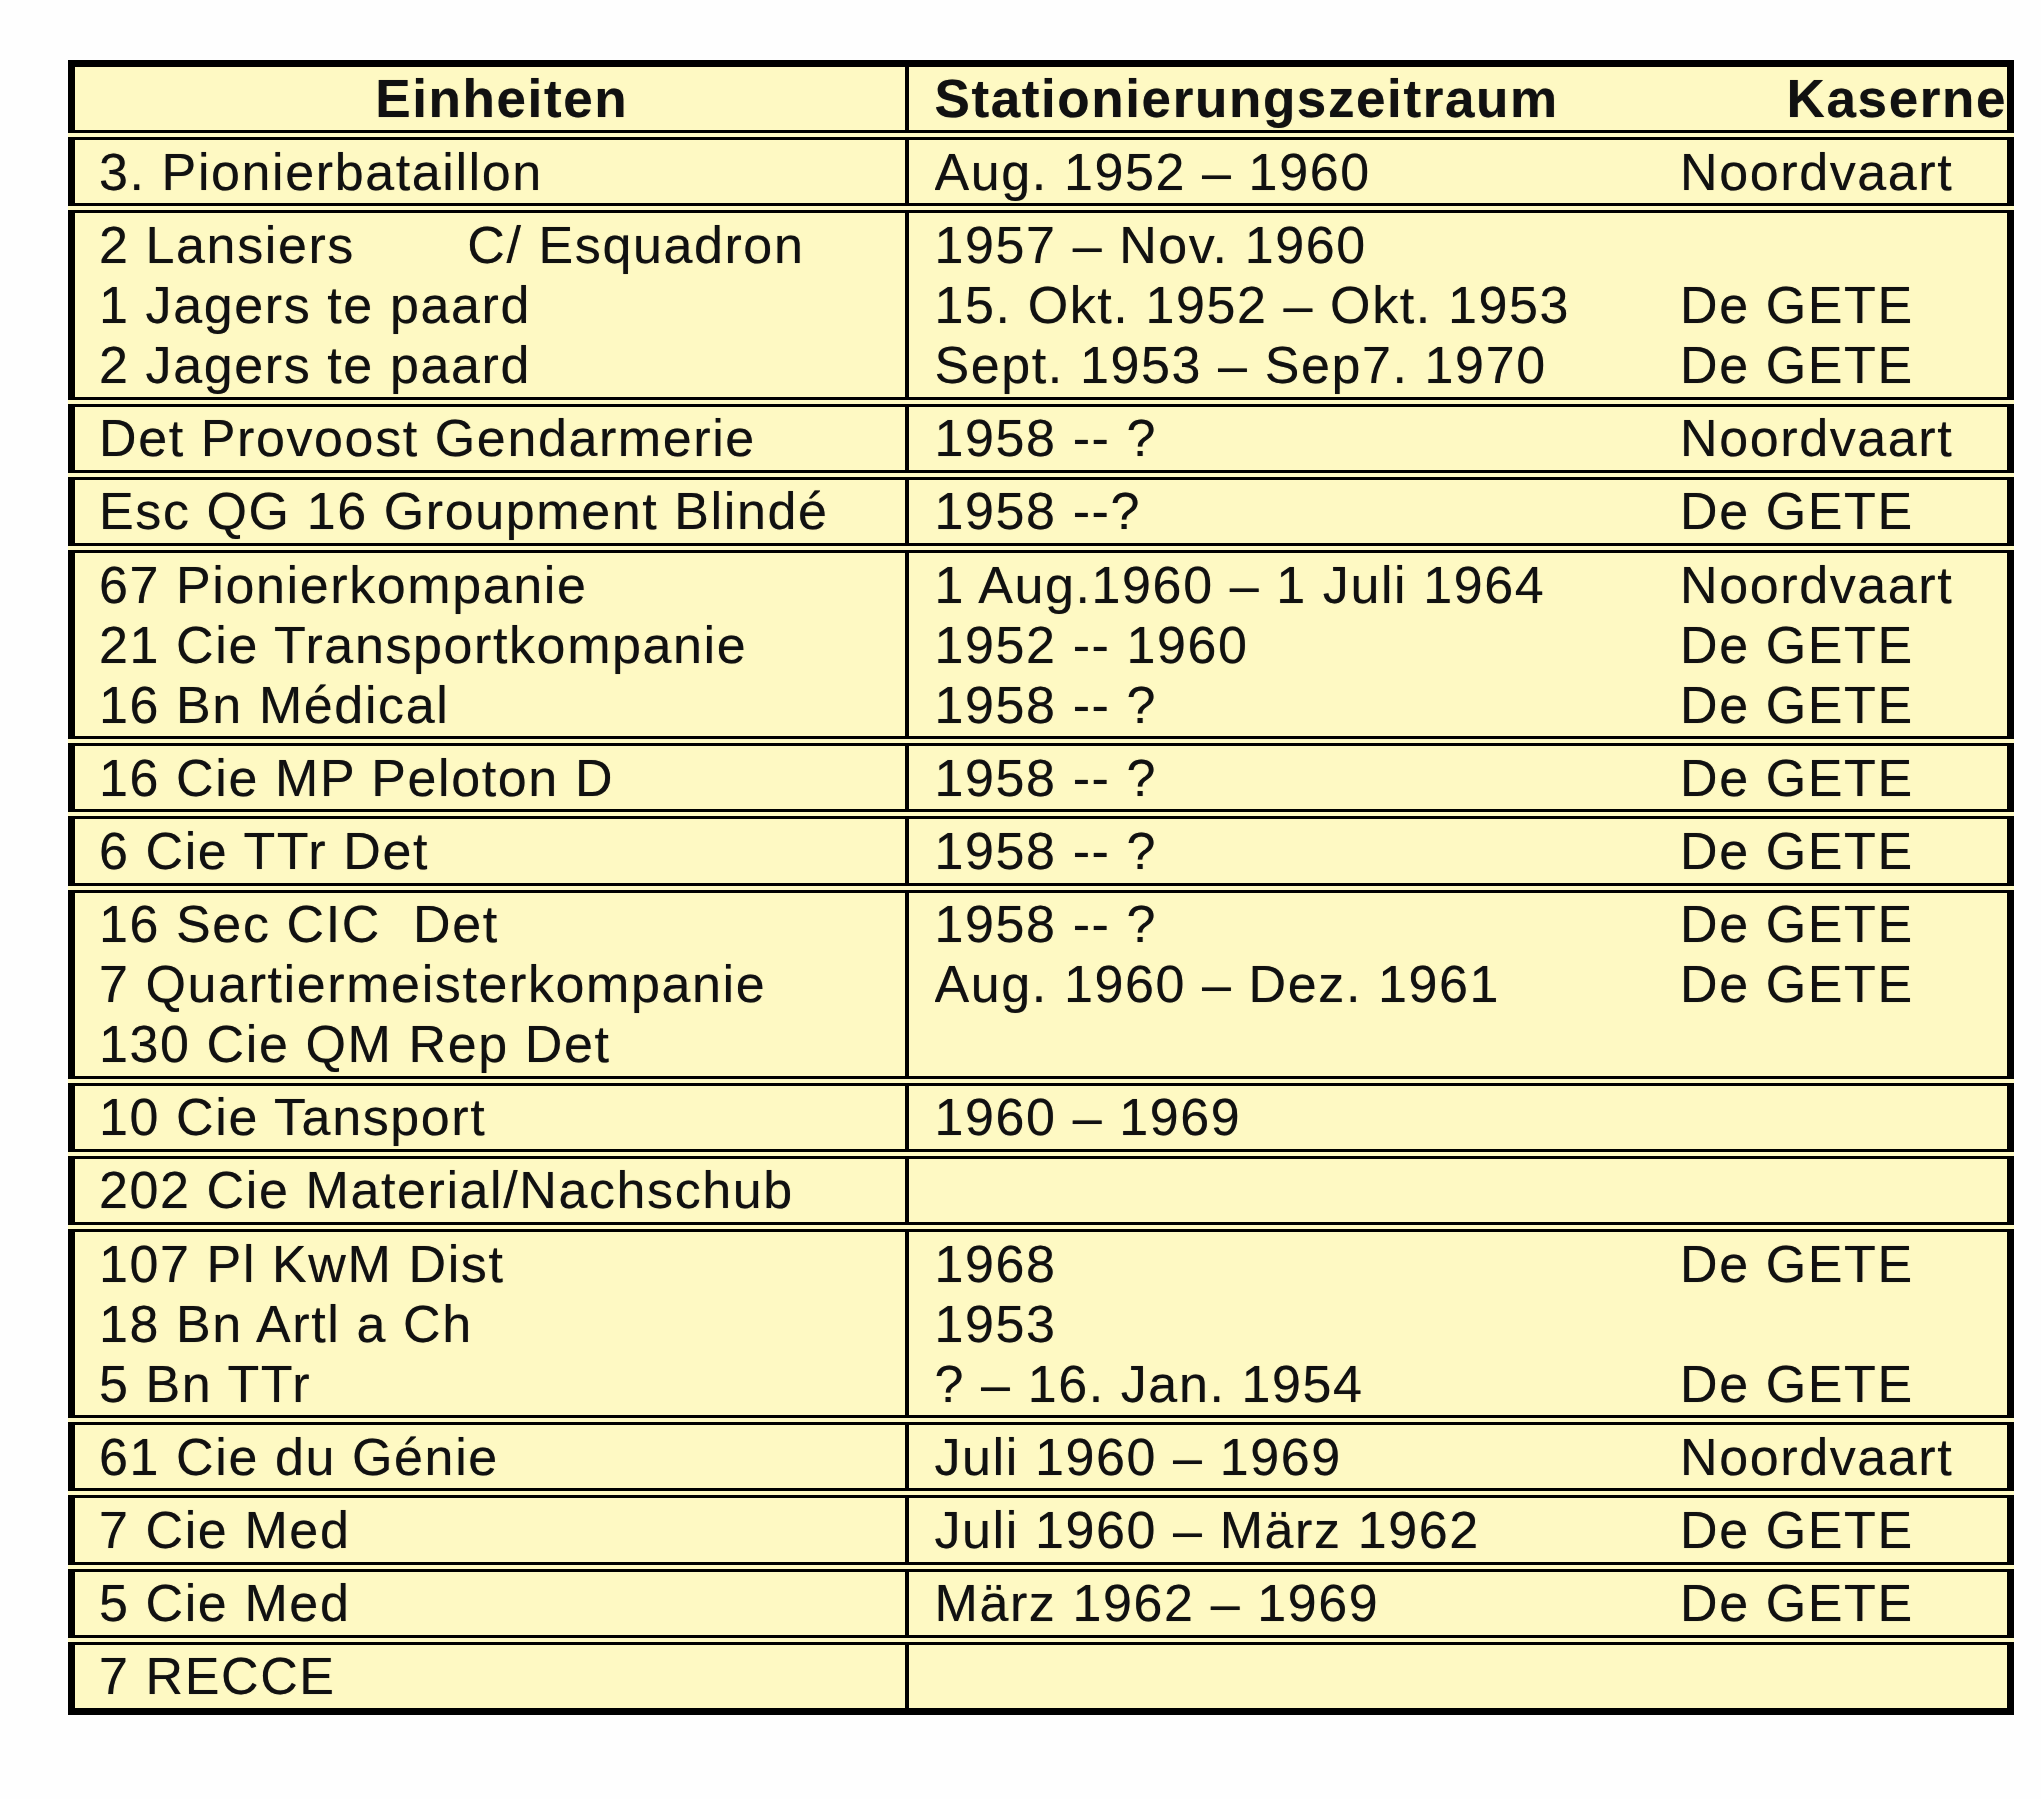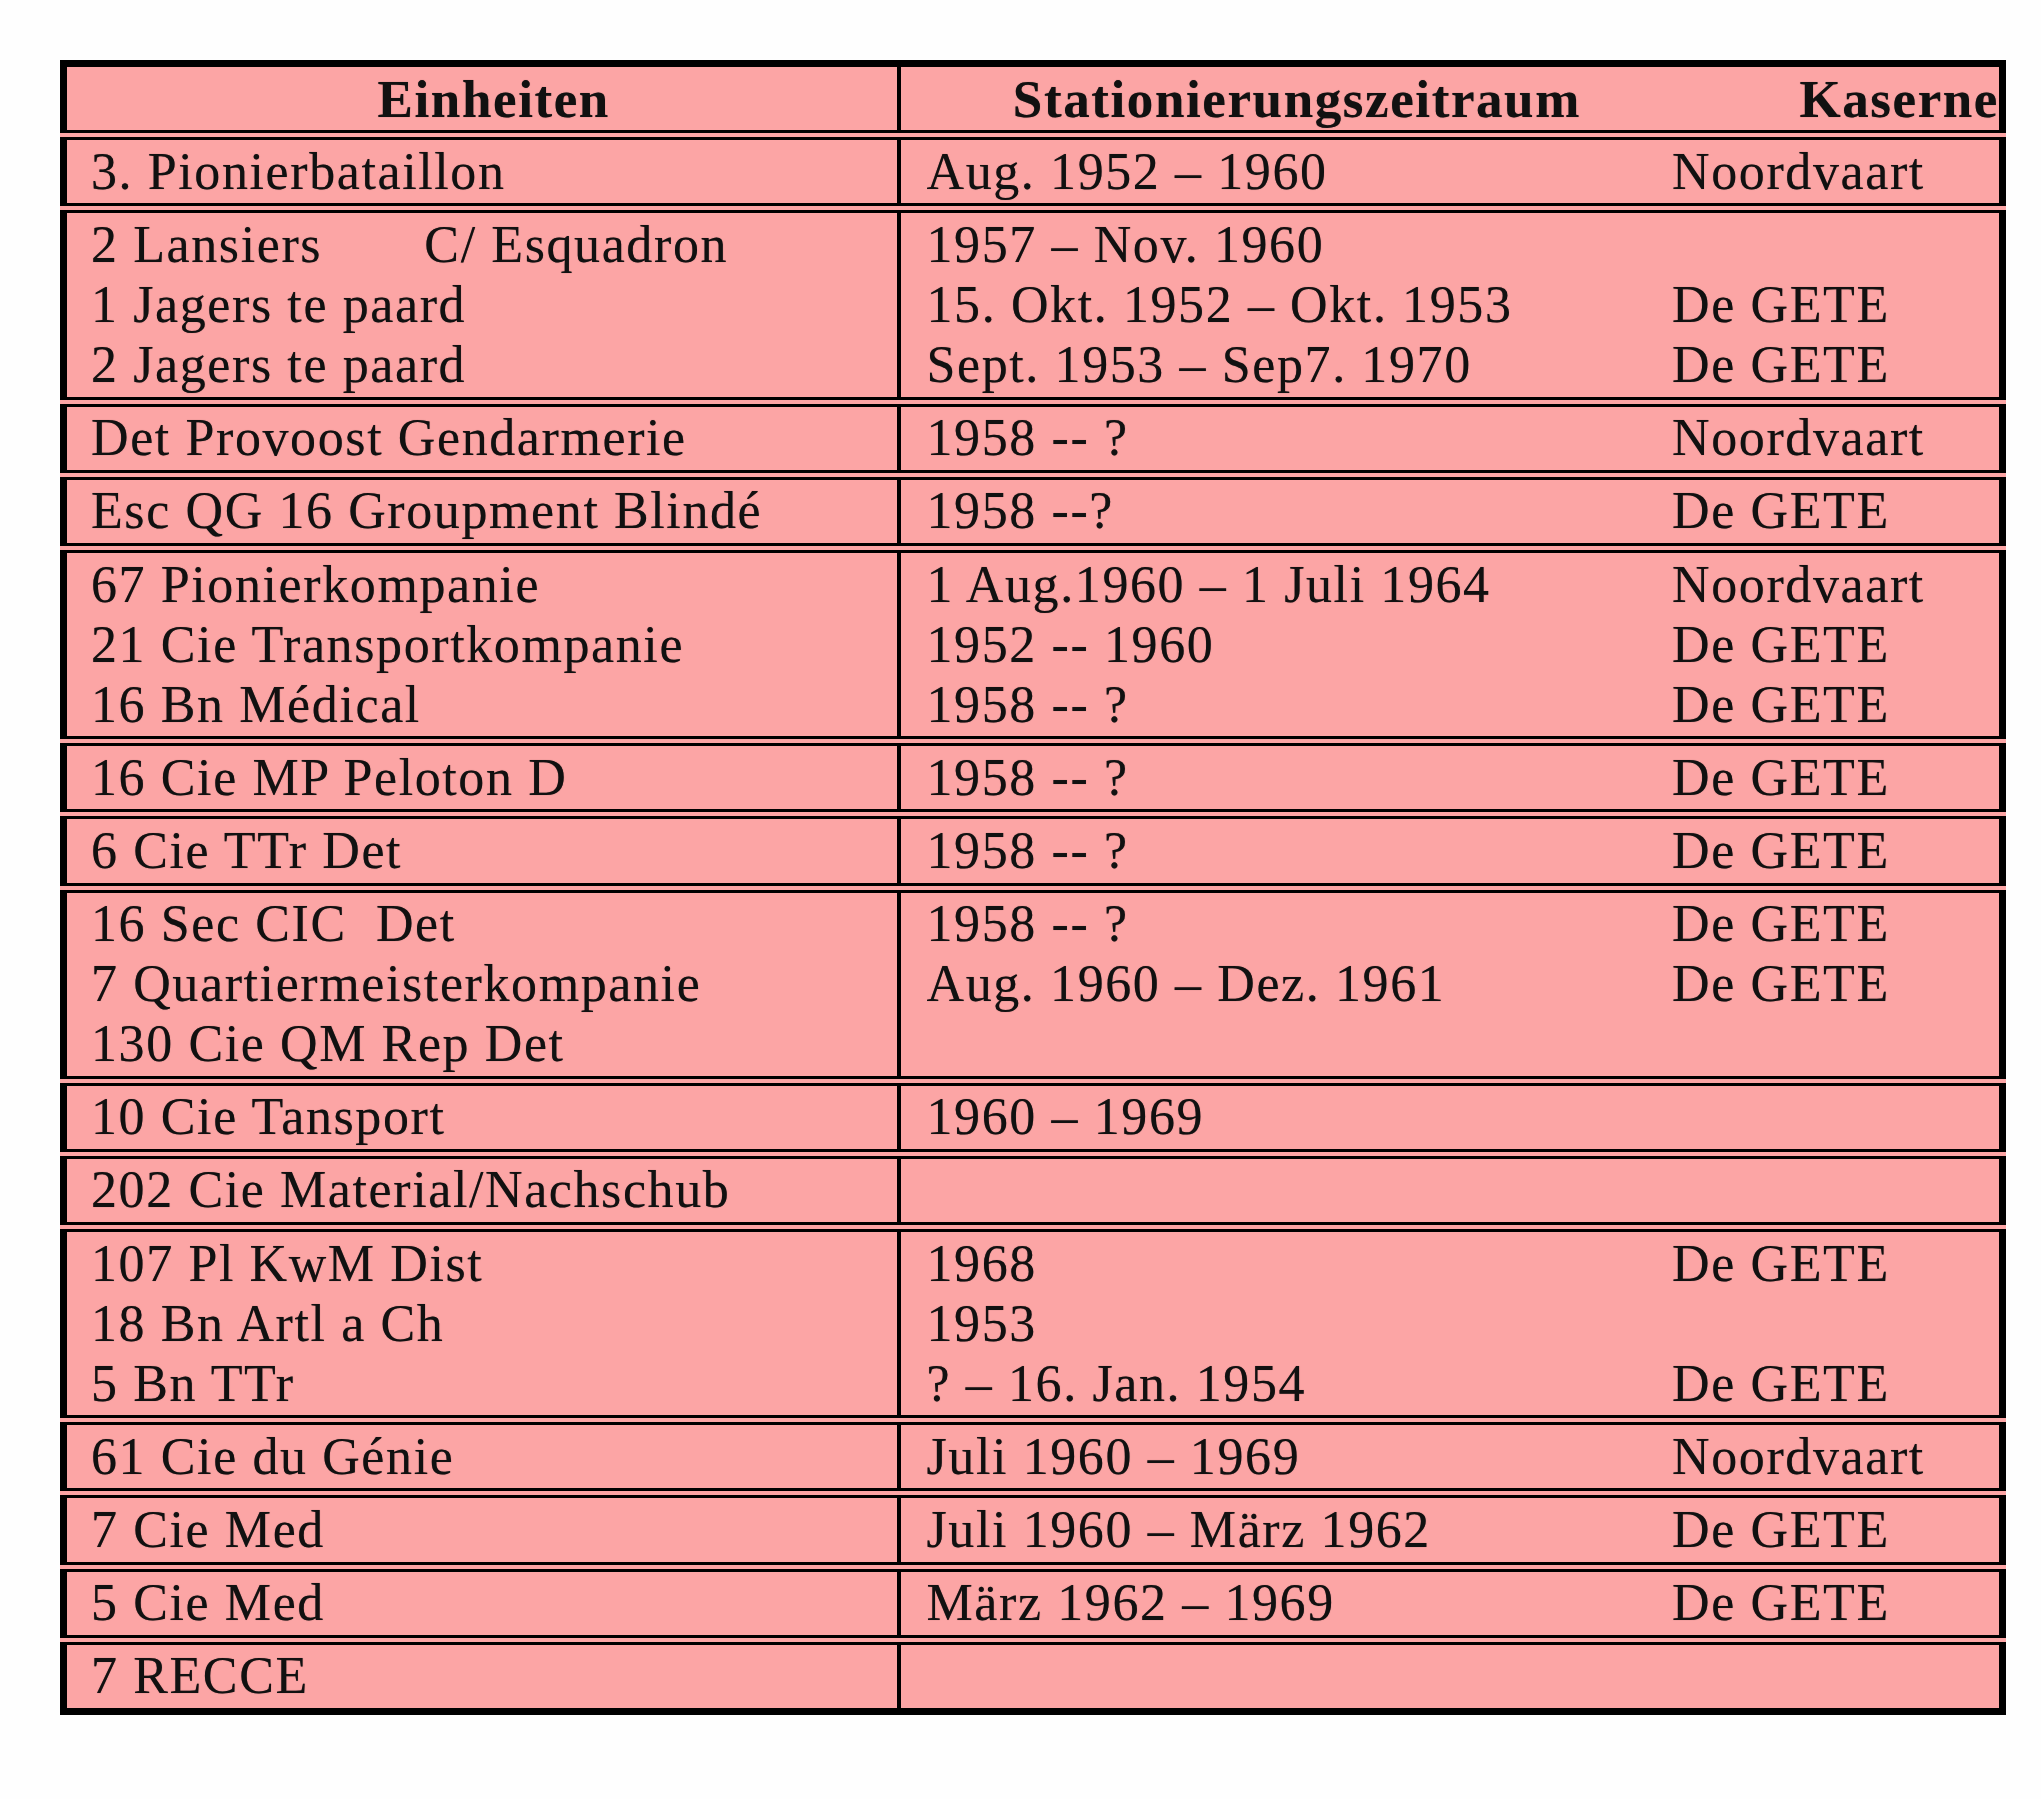--- a/index.html
+++ b/index.html
@@ -10,50 +10,49 @@
   }
   .scan-page {
     position: relative;
     width: 2041px;
     height: 1799px;
     background: #fefefe;
     overflow: hidden;
   }
   table.units {
     position: absolute;
-    left: 60px;
+    left: 68px;
     top: 60px;
     width: 1946px;
     border-collapse: collapse;
     table-layout: fixed;
-    background: #fca5a5;
+    background: #fef9c3;
     border: 7.3px solid #000000;
     color: #111111;
-    font-family: Liberation Serif, serif;
   }
   col.c1 { width: 832px; }
   col.c2 { width: 766px; }
   col.c3 { width: 334px; }
 
   th, td {
     vertical-align: top;
     font-size: 52px;
     letter-spacing: 1.6px;
     color: #111111;
     text-shadow: 0 0 0.8px rgba(0,0,0,0.55);
   }
   thead th {
     font-weight: bold;
     font-size: 53px;
     line-height: 60px;
     padding: 1.6px 0;
     white-space: pre;
   }
   .h-unit   { text-align: center; }
-  .h-period { text-align: center; padding-left: 26px; }
+  .h-period { text-align: left; padding-left: 26px; }
   .h-kaserne{ text-align: right; padding-left: 4.8px; margin-left: 16px; }
 
   tbody td {
     border-top: 10.5px double #000000;
     padding: 1.6px 0;
   }
   .col-unit   { border-right: 4.8px solid #000000; padding-left: 24px !important; }
   .col-period { padding-left: 26px !important; }
   .col-kaserne{ padding-left: 4.8px  !important; }
 

